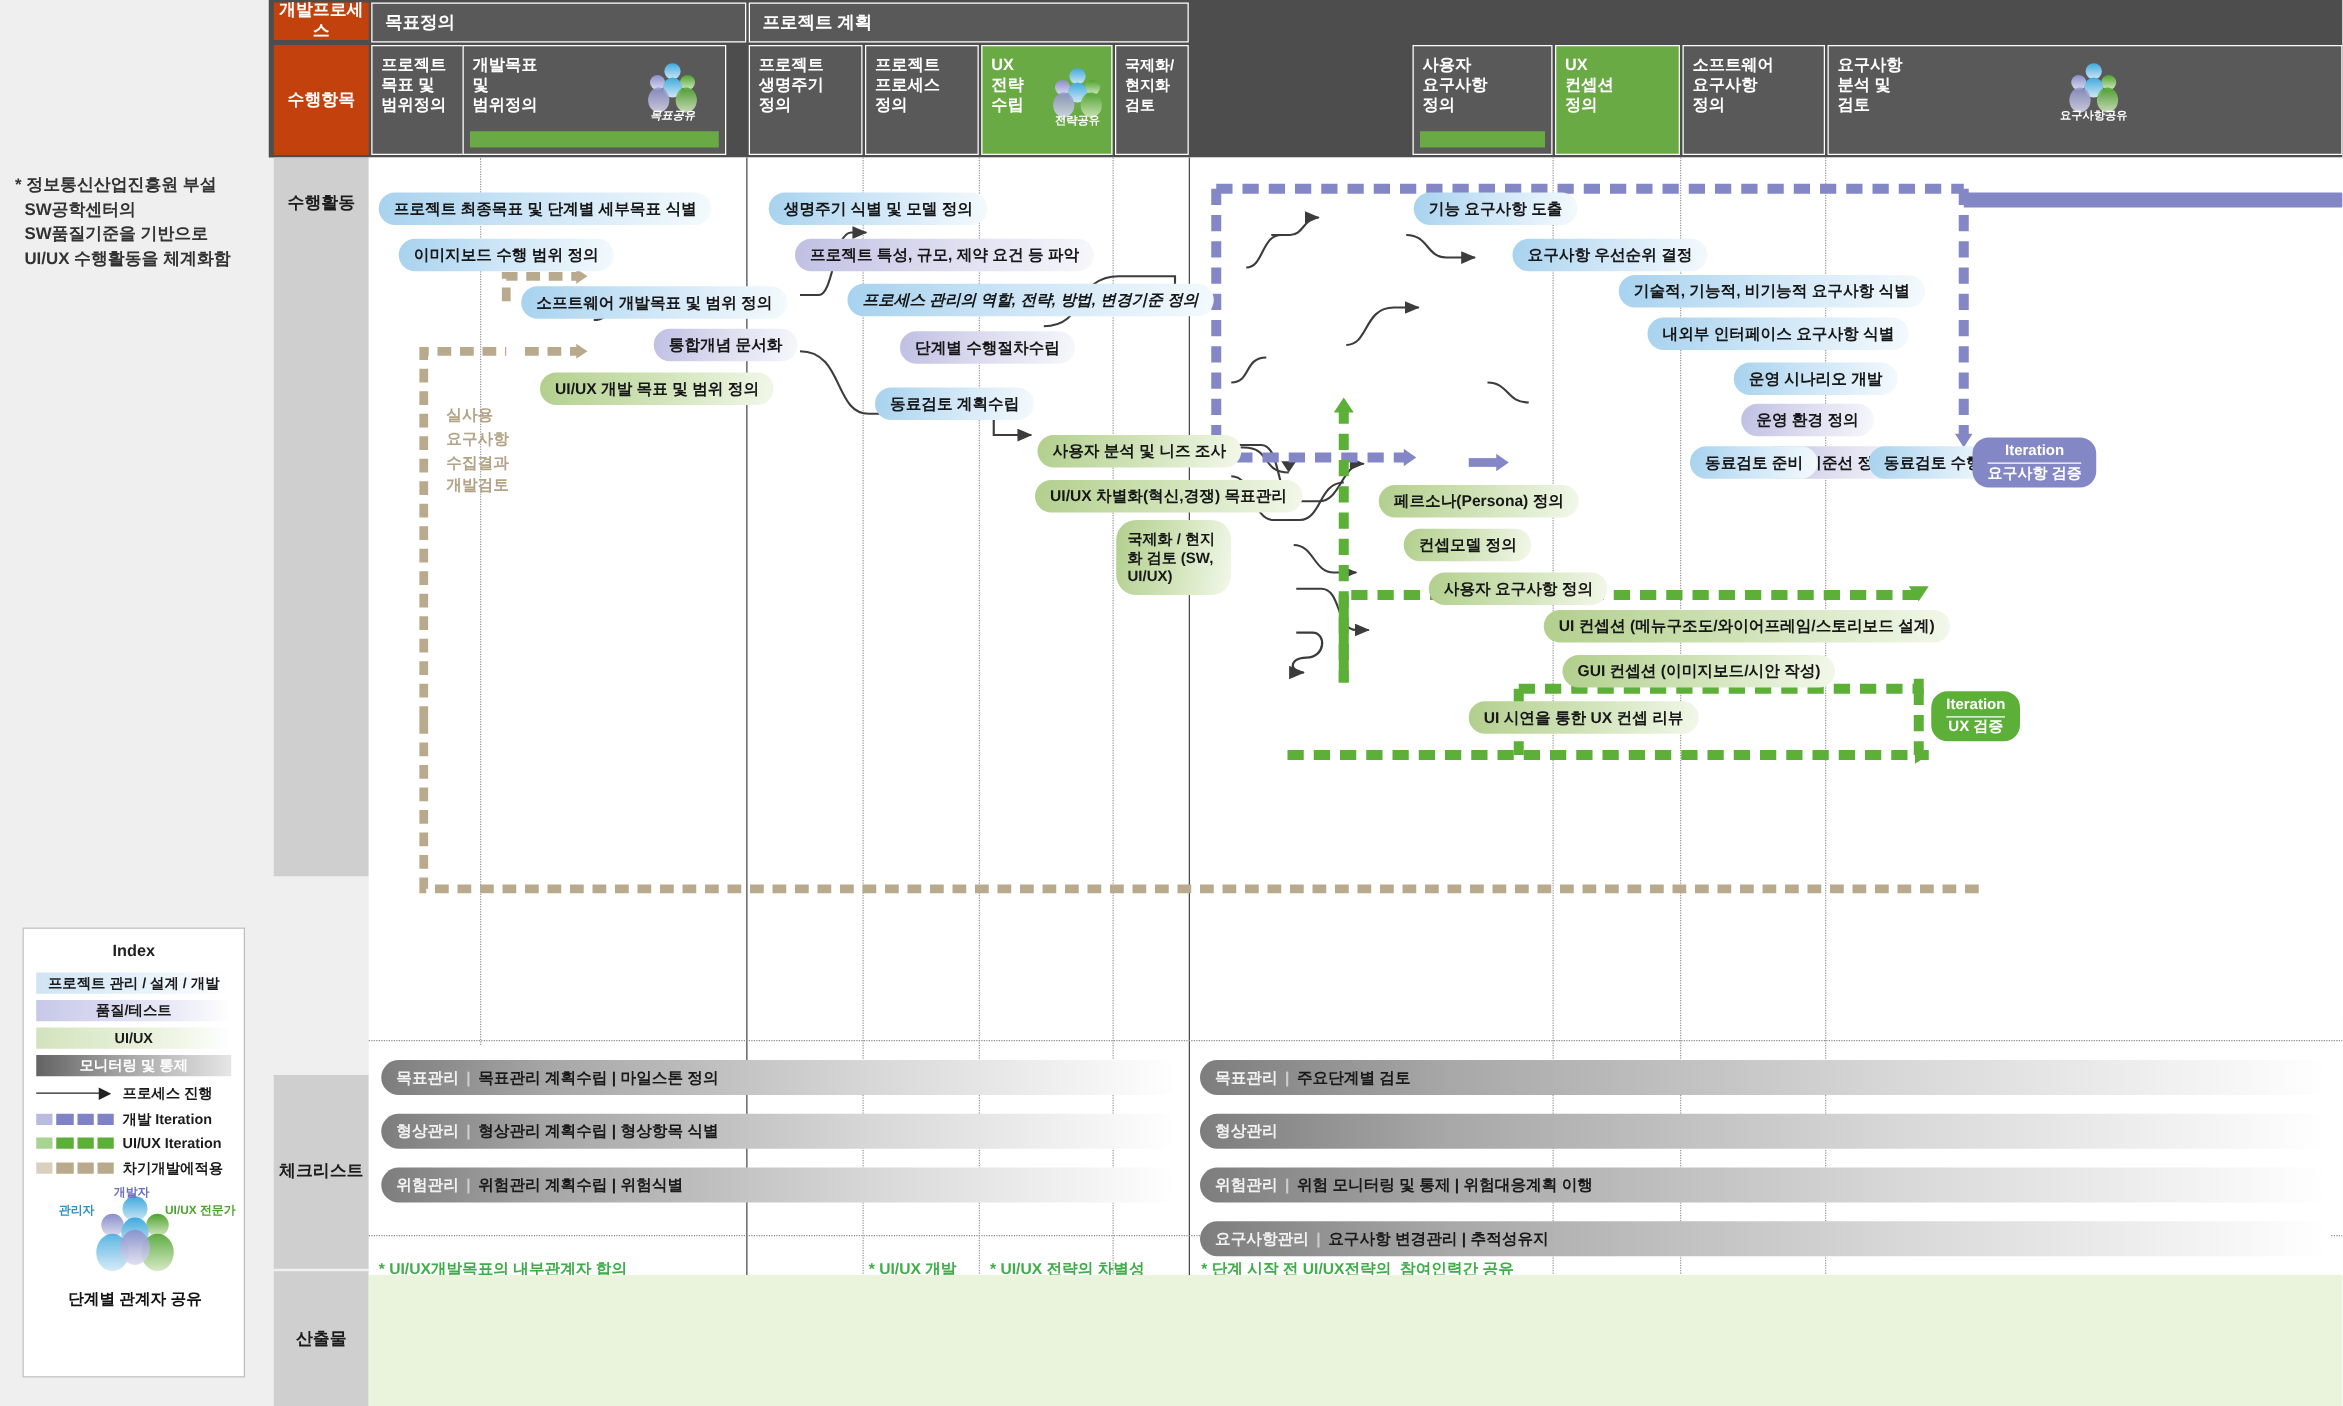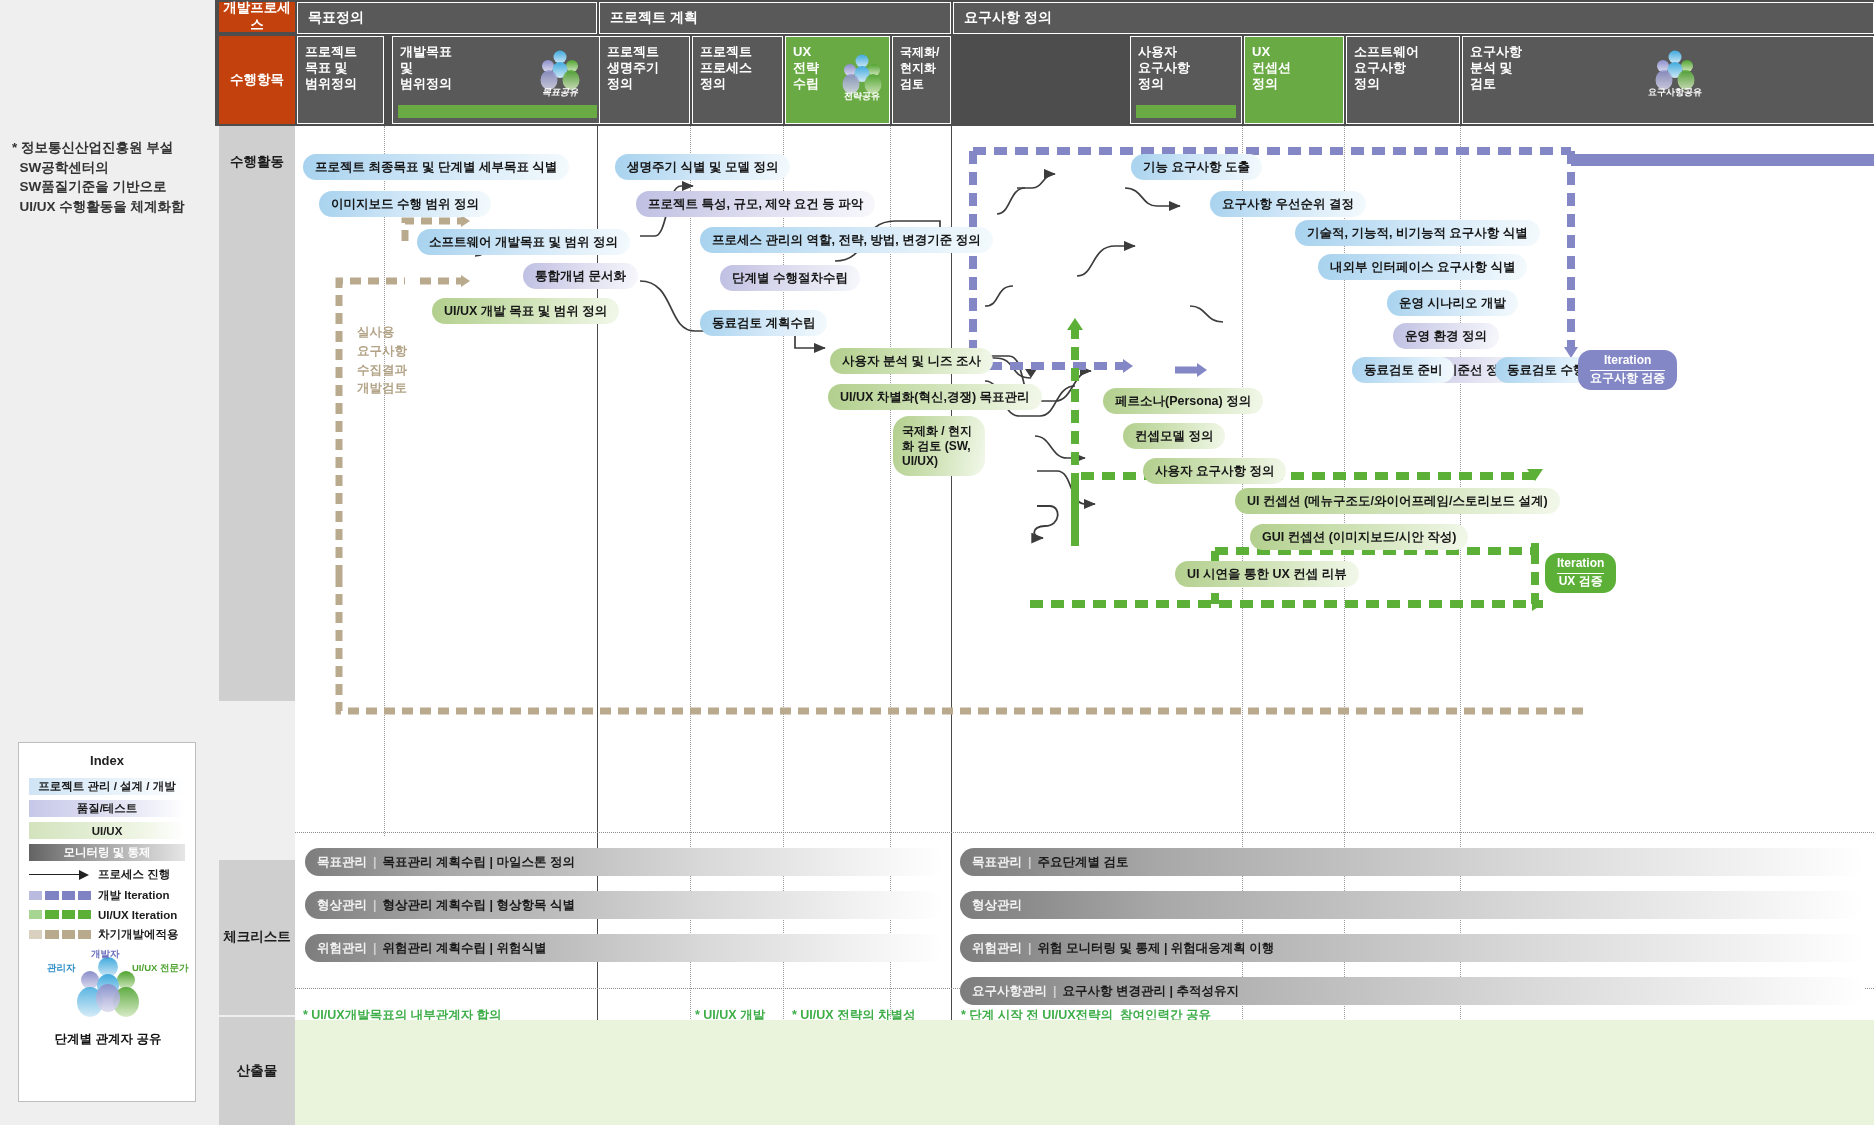--- a/index.html
+++ b/index.html
@@ -188,26 +188,25 @@
   <div class="rowlabels">
     <div class="rl dark" style="top:2px;  height:30px;">개발프로세스</div>
     <div class="rl dark" style="top:36px; height:88px;">수행항목</div>
     <div class="rl grey" style="top:126px;height:575px;align-items:flex-start;padding-top:28px;">수행활동</div>
     <div class="rl grey" style="top:860px;height:155px;">체크리스트</div>
     <div class="rl grey" style="top:1017px;height:108px;">산출물</div>
   </div>
 
   <div class="phase" style="left:297px; width:300px;">목표정의</div>
   <div class="phase" style="left:599px; width:352px;">프로젝트 계획</div>
-  <div class="phase" style="left:953px; width:921px;">요구사항 정의</div>
 
   <div class="item" style="left:297px; width:87px;"><span style="white-space:pre">프로젝트
 목표 및
 범위정의</span></div>
-  <div class="item" style="left:392px; width:211px;">
+  <div class="item" style="left:370px; width:211px;">
       <span style="white-space:pre">개발목표
 및
 범위정의</span>
       <div class="underbar"></div>
       <div class="hdr-people" style="left:140px; top:12px;font-style:italic;">
         <svg width="54" height="42" viewBox="0 0 54 42">
           <circle cx="27" cy="8" r="6.5" fill="url(#gb)"></circle>
           <circle cx="15" cy="17" r="6" fill="url(#gp)"></circle>
           <circle cx="39" cy="17" r="6" fill="url(#gg)"></circle>
           <ellipse cx="27" cy="21" rx="7.5" ry="8" fill="url(#gb)"></ellipse>
@@ -359,21 +358,21 @@
     </svg>
 
     <div class="pill blue" style="left:8px;   top:28px;  ">프로젝트 최종목표 및 단계별 세부목표 식별</div>
     <div class="pill blue" style="left:24px;  top:65px;  ">이미지보드 수행 범위 정의</div>
     <div class="pill blue" style="left:122px; top:103px; ">소프트웨어 개발목표 및 범위 정의</div>
     <div class="pill purple" style="left:228px; top:137px; ">통합개념 문서화</div>
     <div class="pill green" style="left:137px; top:172px; ">UI/UX 개발 목표 및 범위 정의</div>
 
     <div class="pill blue" style="left:320px; top:28px;  ">생명주기 식별 및 모델 정의</div>
     <div class="pill purple" style="left:341px; top:65px;  ">프로젝트 특성, 규모, 제약 요건 등 파악</div>
-    <div class="pill blue" style="left:405px; top:101px; ">프로세스 관리의 역할, 전략, 방법, 변경기준 정의</div>
+    <div class="pill blue" style="left:383px; top:101px;font-style:italic; ">프로세스 관리의 역할, 전략, 방법, 변경기준 정의</div>
     <div class="pill purple" style="left:425px; top:139px; ">단계별 수행절차수립</div>
     <div class="pill blue" style="left:405px; top:184px; ">동료검토 계획수립</div>
     <div class="pill green" style="left:535px; top:222px; ">사용자 분석 및 니즈 조사</div>
     <div class="pill green" style="left:533px; top:258px; ">UI/UX 차별화(혁신,경쟁) 목표관리</div>
     <div class="pill green multi" style="left:598px; top:290px; width:92px; padding:0 9px; font-size:12px;">국제화 /
 현지화 검토
 (SW, UI/UX)</div>
 
     <div class="pill blue" style="left:836px; top:28px;  ">기능 요구사항 도출</div>
     <div class="pill blue" style="left:915px; top:65px;  ">요구사항 우선순위 결정</div>

